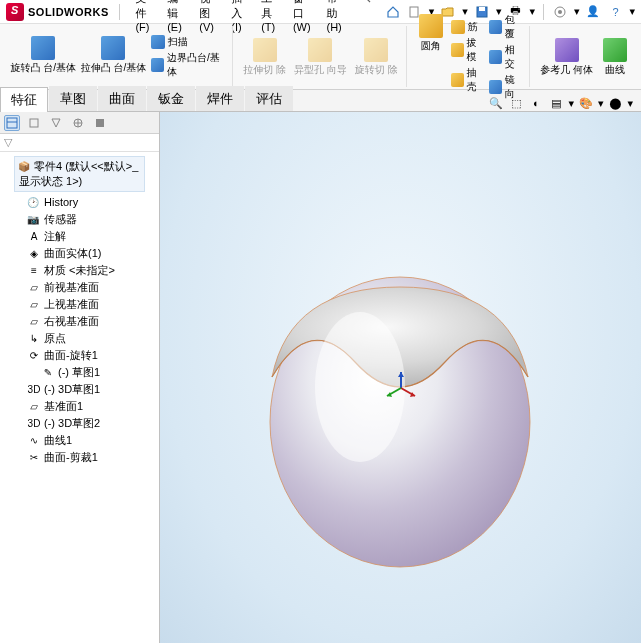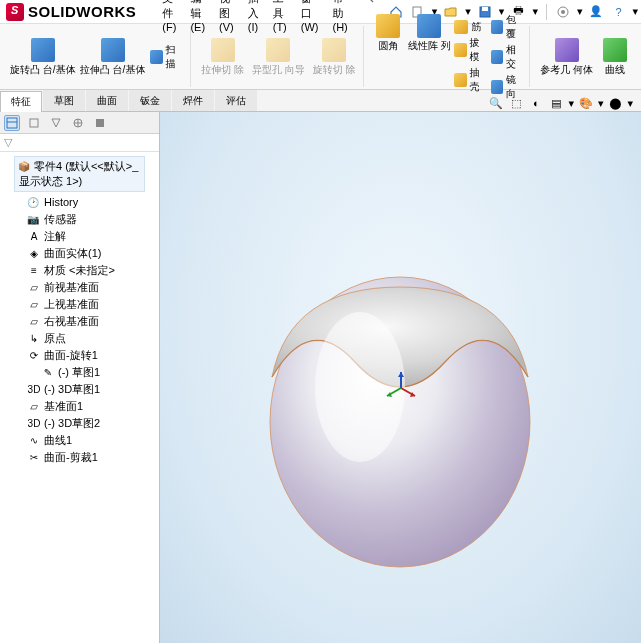--- a/index.html
+++ b/index.html
@@ -2,42 +2,42 @@
 <html><head>
 <meta charset="utf-8">
 <style>
 * { margin: 0; padding: 0; box-sizing: border-box; font-family: "Microsoft YaHei", Arial, sans-serif; }
 body { width: 641px; height: 643px; background: #fff; font-size: 11px; overflow: hidden; }
 
 .titlebar { height: 24px; display: flex; align-items: center; padding: 0 6px; background: #fff; border-bottom: 1px solid #e0e0e0; gap: 8px; }
 .logo { display: flex; align-items: center; gap: 4px; font-weight: bold; }
 .logo-icon { width: 18px; height: 18px; background: linear-gradient(135deg,#e8003c,#b00030); border-radius: 3px; position: relative; }
 .logo-icon::after { content: "S"; color: #fff; font-size: 11px; position: absolute; left: 5px; top: 1px; font-style: italic; }
-.logo-text { font-size: 15px; letter-spacing: 0.5px; }
+.logo-text { font-size: 11px; letter-spacing: 0.5px; }
 .menubar { display: flex; gap: 2px; }
 .menu-item { padding: 2px 6px; cursor: pointer; border-radius: 2px; }
 .title-right { margin-left: auto; display: flex; align-items: center; gap: 6px; }
 .title-right .ticon { width: 16px; height: 16px; display: flex; align-items: center; justify-content: center; cursor: pointer; }
 .sep-v { width: 1px; height: 16px; background: #ccc; margin: 0 2px; }
 
 .ribbon { height: 66px; background: #f8f8f8; border-bottom: 1px solid #d0d0d0; display: flex; align-items: stretch; padding: 2px 4px; gap: 2px; }
 .ribbon-group { display: flex; flex-direction: column; align-items: center; justify-content: center; padding: 2px 4px; border-right: 1px solid #e0e0e0; }
 .ribbon-group:last-child { border-right: none; }
 .big-btn { display: flex; flex-direction: column; align-items: center; gap: 2px; padding: 2px 4px; cursor: pointer; border-radius: 3px; min-width: 36px; }
 .big-btn.disabled { opacity: 0.4; cursor: default; }
 .big-btn .bicon { width: 24px; height: 24px; }
 .big-btn .blabel { font-size: 10px; text-align: center; line-height: 11px; white-space: nowrap; }
 .small-row { display: flex; align-items: center; gap: 3px; padding: 1px 2px; cursor: pointer; font-size: 10px; }
 .small-row.disabled { opacity: 0.4; cursor: default; }
 .sicon { width: 14px; height: 14px; display: inline-block; }
 .stack { display: flex; flex-direction: column; gap: 0; justify-content: center; }
 .ribbon-right { margin-left: auto; display: flex; }
 
 .tabstrip { height: 22px; background: #f4f4f4; border-bottom: 1px solid #c0c0c0; display: flex; align-items: flex-end; }
-.tab { padding: 3px 10px; font-size: 10px; cursor: pointer; border: 1px solid transparent; border-bottom: none; background: #e8e8e8; margin-right: 1px; }
+.tab { padding: 3px 10px; font-size: 13px; cursor: pointer; border: 1px solid transparent; border-bottom: none; background: #e8e8e8; margin-right: 1px; }
 .tab.active { background: #fff; border-color: #c0c0c0; position: relative; top: 1px; }
 .view-tools { margin-left: auto; display: flex; align-items: center; gap: 4px; padding-right: 8px; }
 .vticon { width: 16px; height: 16px; cursor: pointer; display: flex; align-items: center; justify-content: center; }
 
 .main { display: flex; height: calc(643px - 24px - 66px - 22px); }
 .sidebar { width: 160px; background: #fff; border-right: 1px solid #c0c0c0; display: flex; flex-direction: column; }
 .side-tabs { height: 22px; background: #f0f0f0; border-bottom: 1px solid #d0d0d0; display: flex; align-items: center; padding: 0 4px; gap: 6px; }
 .side-tab { width: 16px; height: 16px; cursor: pointer; display: flex; align-items: center; justify-content: center; border-radius: 2px; }
 .side-tab.active { background: #d6e6f5; border: 1px solid #7aa8d8; }
 .tree { flex: 1; overflow: auto; padding: 4px 14px; font-size: 11px; }
@@ -127,20 +127,24 @@
       <div class="big-btn">
         <span class="bicon ic-cube"></span>
         <span class="blabel">拉伸凸
 台/基体</span>
       </div>
       <div class="stack">
         <div class="small-row">
             <span class="sicon ic-cube"></span>
             <span>扫描</span>
           </div>
+        <div class="small-row">
+            <span class="sicon ic-cube"></span>
+            <span>边界凸台/基体</span>
+          </div>
       </div>
     </div>
   </div>
   <div class="ribbon-group">
     <div style="display:flex;">
       <div class="big-btn disabled">
         <span class="bicon ic-yellow"></span>
         <span class="blabel">拉伸切
 除</span>
       </div>
@@ -154,25 +158,20 @@
         <span class="blabel">旋转切
 除</span>
       </div>
     </div>
   </div>
   <div class="ribbon-group">
     <div style="display:flex;">
       <div class="big-btn">
         <span class="bicon ic-yellow"></span>
         <span class="blabel">圆角</span>
-      </div>
-      <div class="big-btn">
-        <span class="bicon ic-cube"></span>
-        <span class="blabel">线性阵
-列</span>
       </div>
       <div class="stack">
         <div class="small-row">
             <span class="sicon ic-yellow"></span>
             <span>筋</span>
           </div>
         <div class="small-row">
             <span class="sicon ic-yellow"></span>
             <span>拔模</span>
           </div>

